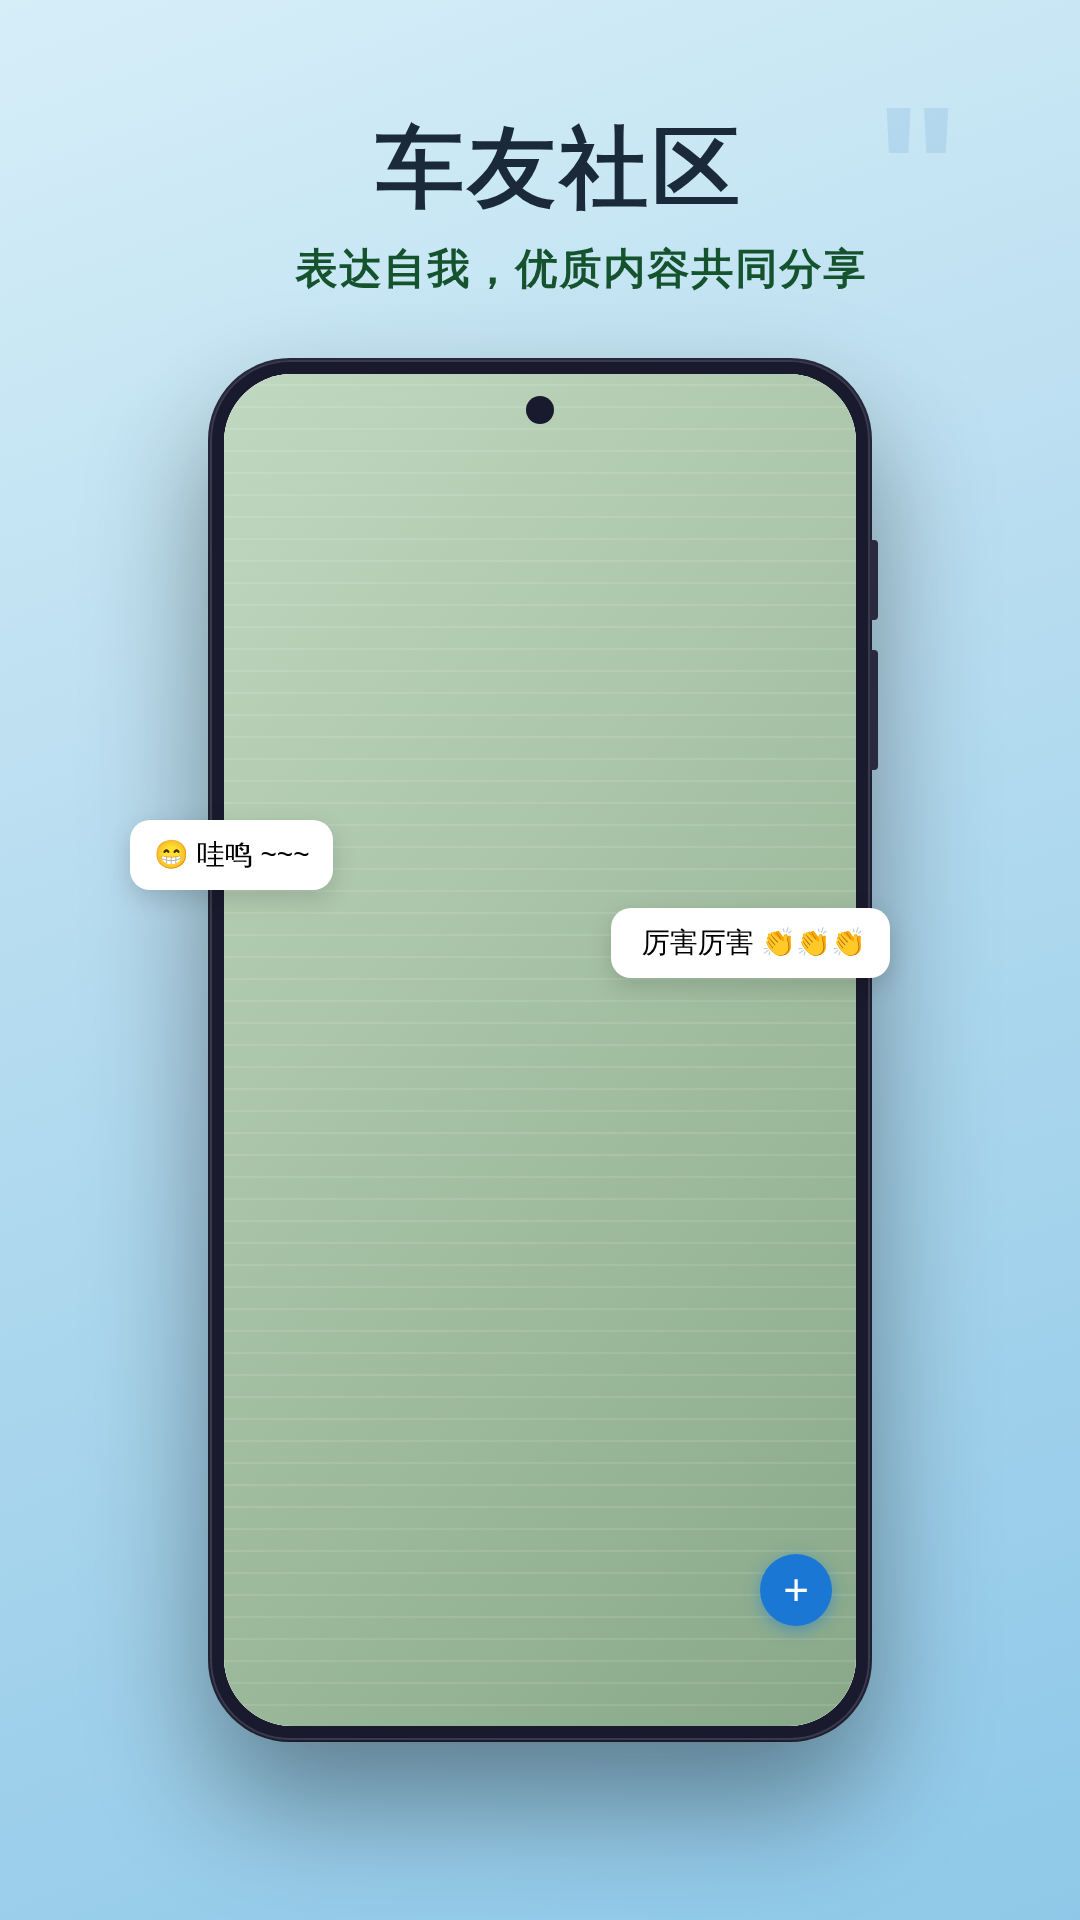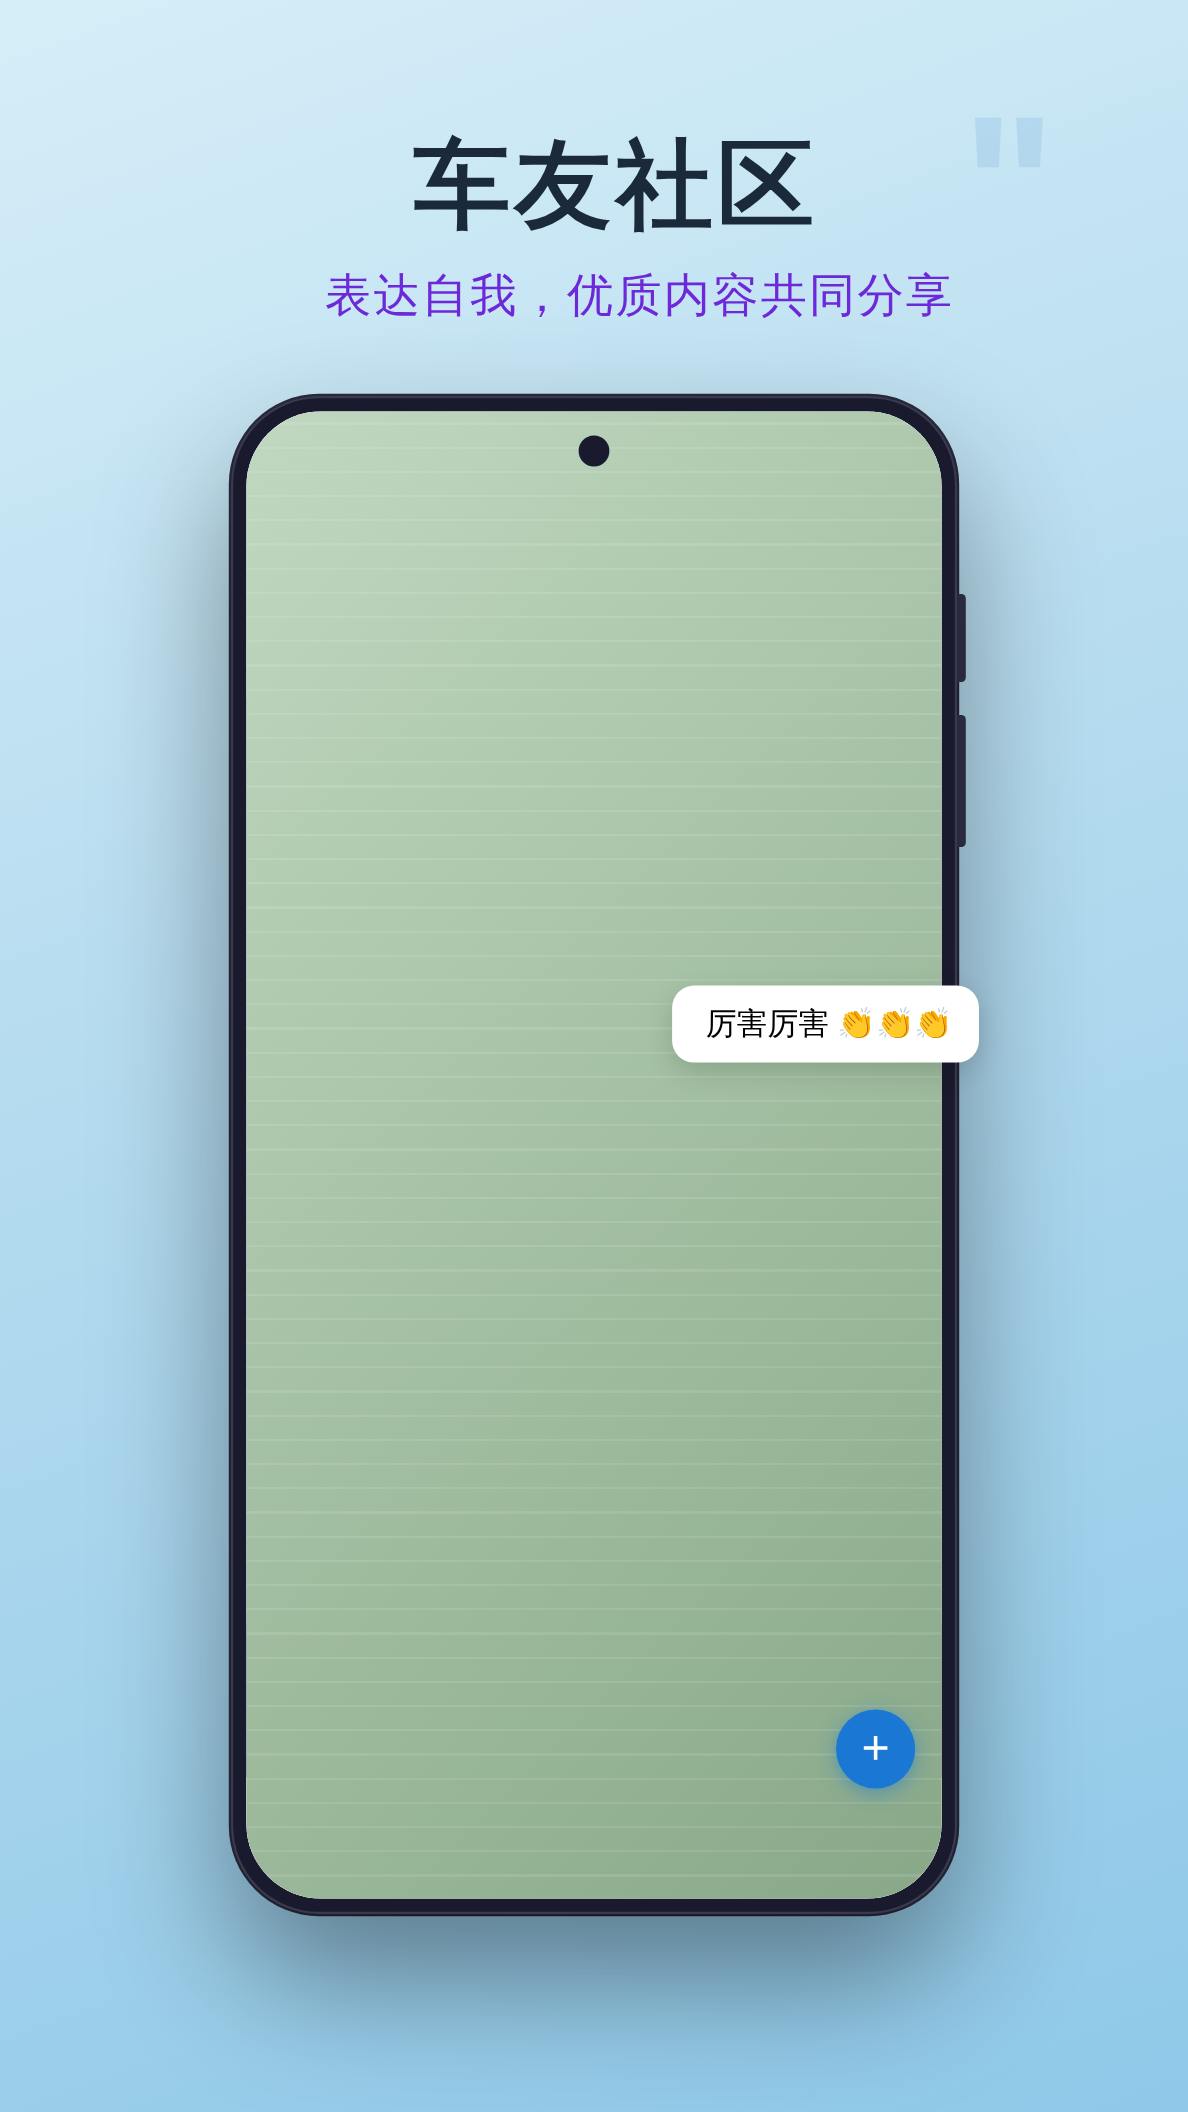--- a/index.html
+++ b/index.html
@@ -35,23 +35,23 @@
     }
     .hero-title h1 {
       font-size: 88px;
       font-weight: 900;
       color: #1a2a3a;
       letter-spacing: 4px;
       line-height: 1.1;
     }
     .hero-title p {
       font-size: 42px;
-      color: #6d28d9;
+      color: #14532d;
       margin-top: 24px;
-      font-weight: 400;
+      font-weight: 700;
       letter-spacing: 2px;
       padding-left: 43px;
     }
 
     
     .phone-wrapper {
       position: absolute;
       top: 360px;
       left: 50%;
       transform: translateX(-50%);
@@ -609,21 +609,21 @@
     .bubble-right {
       right: -50px;
       top: 180px;
     }
     .bubble-left {
       left: -80px;
       top: 460px;
     }
     .bubble-right2 {
       right: -20px;
-      top: 536px;
+      top: 548px;
       padding-left: 31px;
     }
 
     
     .scroll-content {
       flex: 1;
       overflow: hidden;
     }
   </style>
 </head>
@@ -631,20 +631,23 @@
 
 <div class="bg-quote">"</div>
 
 <div class="hero-title">
   <h1>车友社区</h1>
   <p>表达自我，优质内容共同分享</p>
 </div>
 
 <div class="phone-wrapper">
 
+  <div class="bubble bubble-left">
+    <span>😁 哇鸣 ~~~</span>
+  </div>
   <div class="bubble bubble-right2">
     <span>厉害厉害 👏👏👏</span>
   </div>
 
   <div class="phone-shell">
     <div class="phone-screen">
 
       <div class="camera-notch"></div>
 
       <div class="status-bar">

